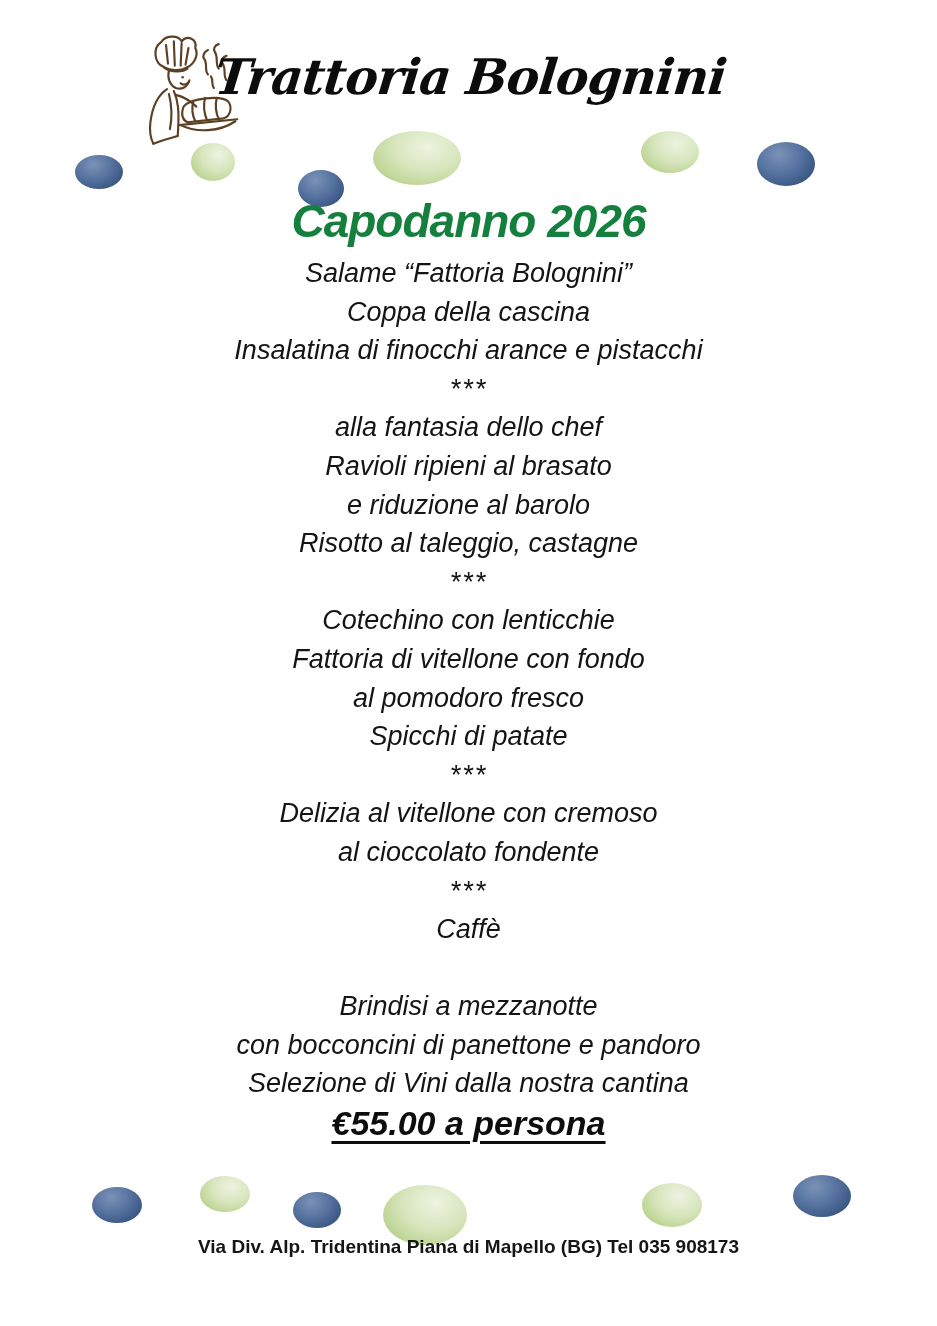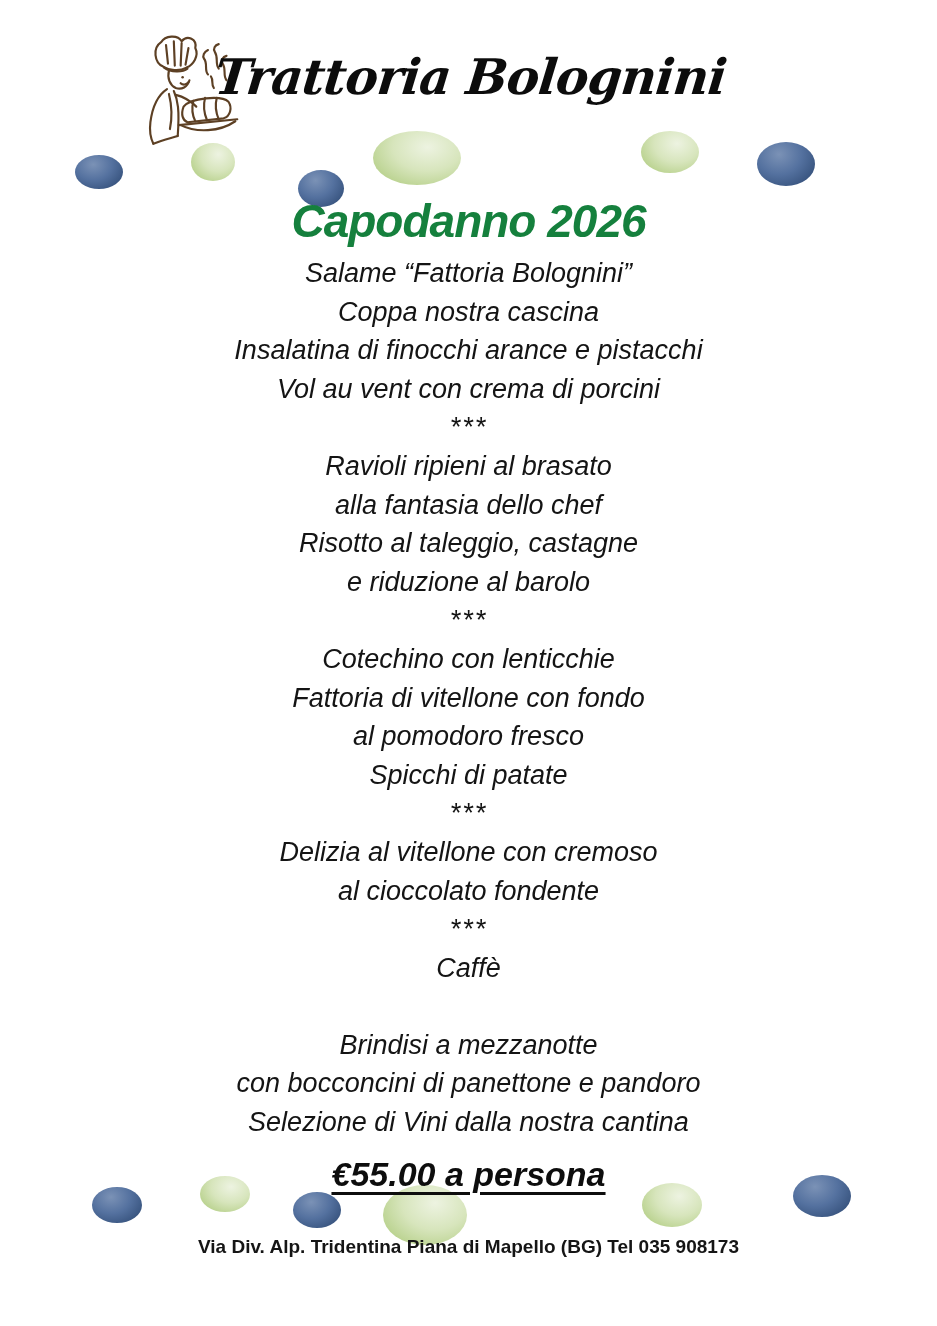--- a/index.html
+++ b/index.html
@@ -41,21 +41,21 @@
     letter-spacing:-1px;
   }
   .lines{margin-top:8px;}
   .mline{
     margin:0;font-size:27px;line-height:38.6px;
     font-style:italic;color:#141414;
   }
   .sep{letter-spacing:2px;}
   .gap{height:38.6px;}
   .price{
-    margin:12px;font-size:34px;line-height:41px;
+    margin:0;font-size:34px;line-height:41px;
     font-weight:bold;font-style:italic;
     text-decoration:underline;
     text-decoration-thickness:3px;
     text-underline-offset:6px;
     color:#0d0d0d;
   }
   .address{
     position:absolute;left:0;right:0;top:1236px;
     text-align:center;
     font-size:19px;font-weight:bold;color:#151515;
@@ -111,28 +111,27 @@
       <path d="M90 56 C87 53 90 48 87 44"></path>
     </g>
   </svg>
 
   <div class="brand">Trattoria Bolognini</div>
 
   <main class="content">
     <h1 class="title">Capodanno 2026</h1>
     <div class="lines">
       <p class="mline">Salame “Fattoria Bolognini”</p>
-      <p class="mline">Coppa nostra cascina</p>
+      <p class="mline">Coppa della cascina</p>
       <p class="mline">Insalatina di finocchi arance e pistacchi</p>
-      <p class="mline">Vol au vent con crema di porcini</p>
       <p class="mline sep">***</p>
+      <p class="mline">alla fantasia dello chef</p>
       <p class="mline">Ravioli ripieni al brasato</p>
-      <p class="mline">alla fantasia dello chef</p>
+      <p class="mline">e riduzione al barolo</p>
       <p class="mline">Risotto al taleggio, castagne</p>
-      <p class="mline">e riduzione al barolo</p>
       <p class="mline sep">***</p>
       <p class="mline">Cotechino con lenticchie</p>
       <p class="mline">Fattoria di vitellone con fondo</p>
       <p class="mline">al pomodoro fresco</p>
       <p class="mline">Spicchi di patate</p>
       <p class="mline sep">***</p>
       <p class="mline">Delizia al vitellone con cremoso</p>
       <p class="mline">al cioccolato fondente</p>
       <p class="mline sep">***</p>
       <p class="mline">Caffè</p>

